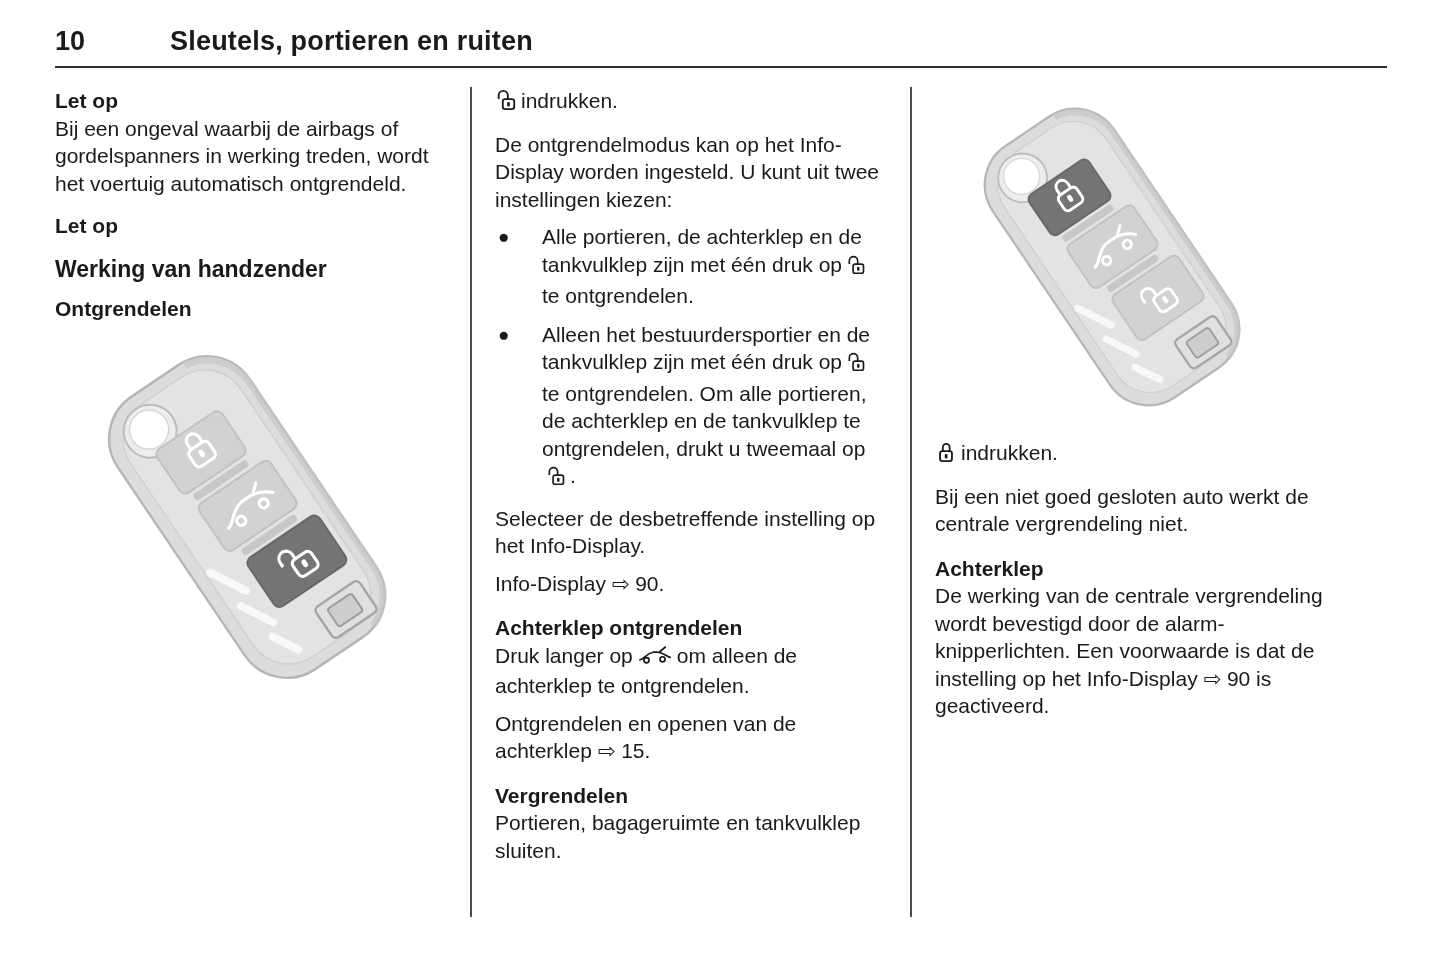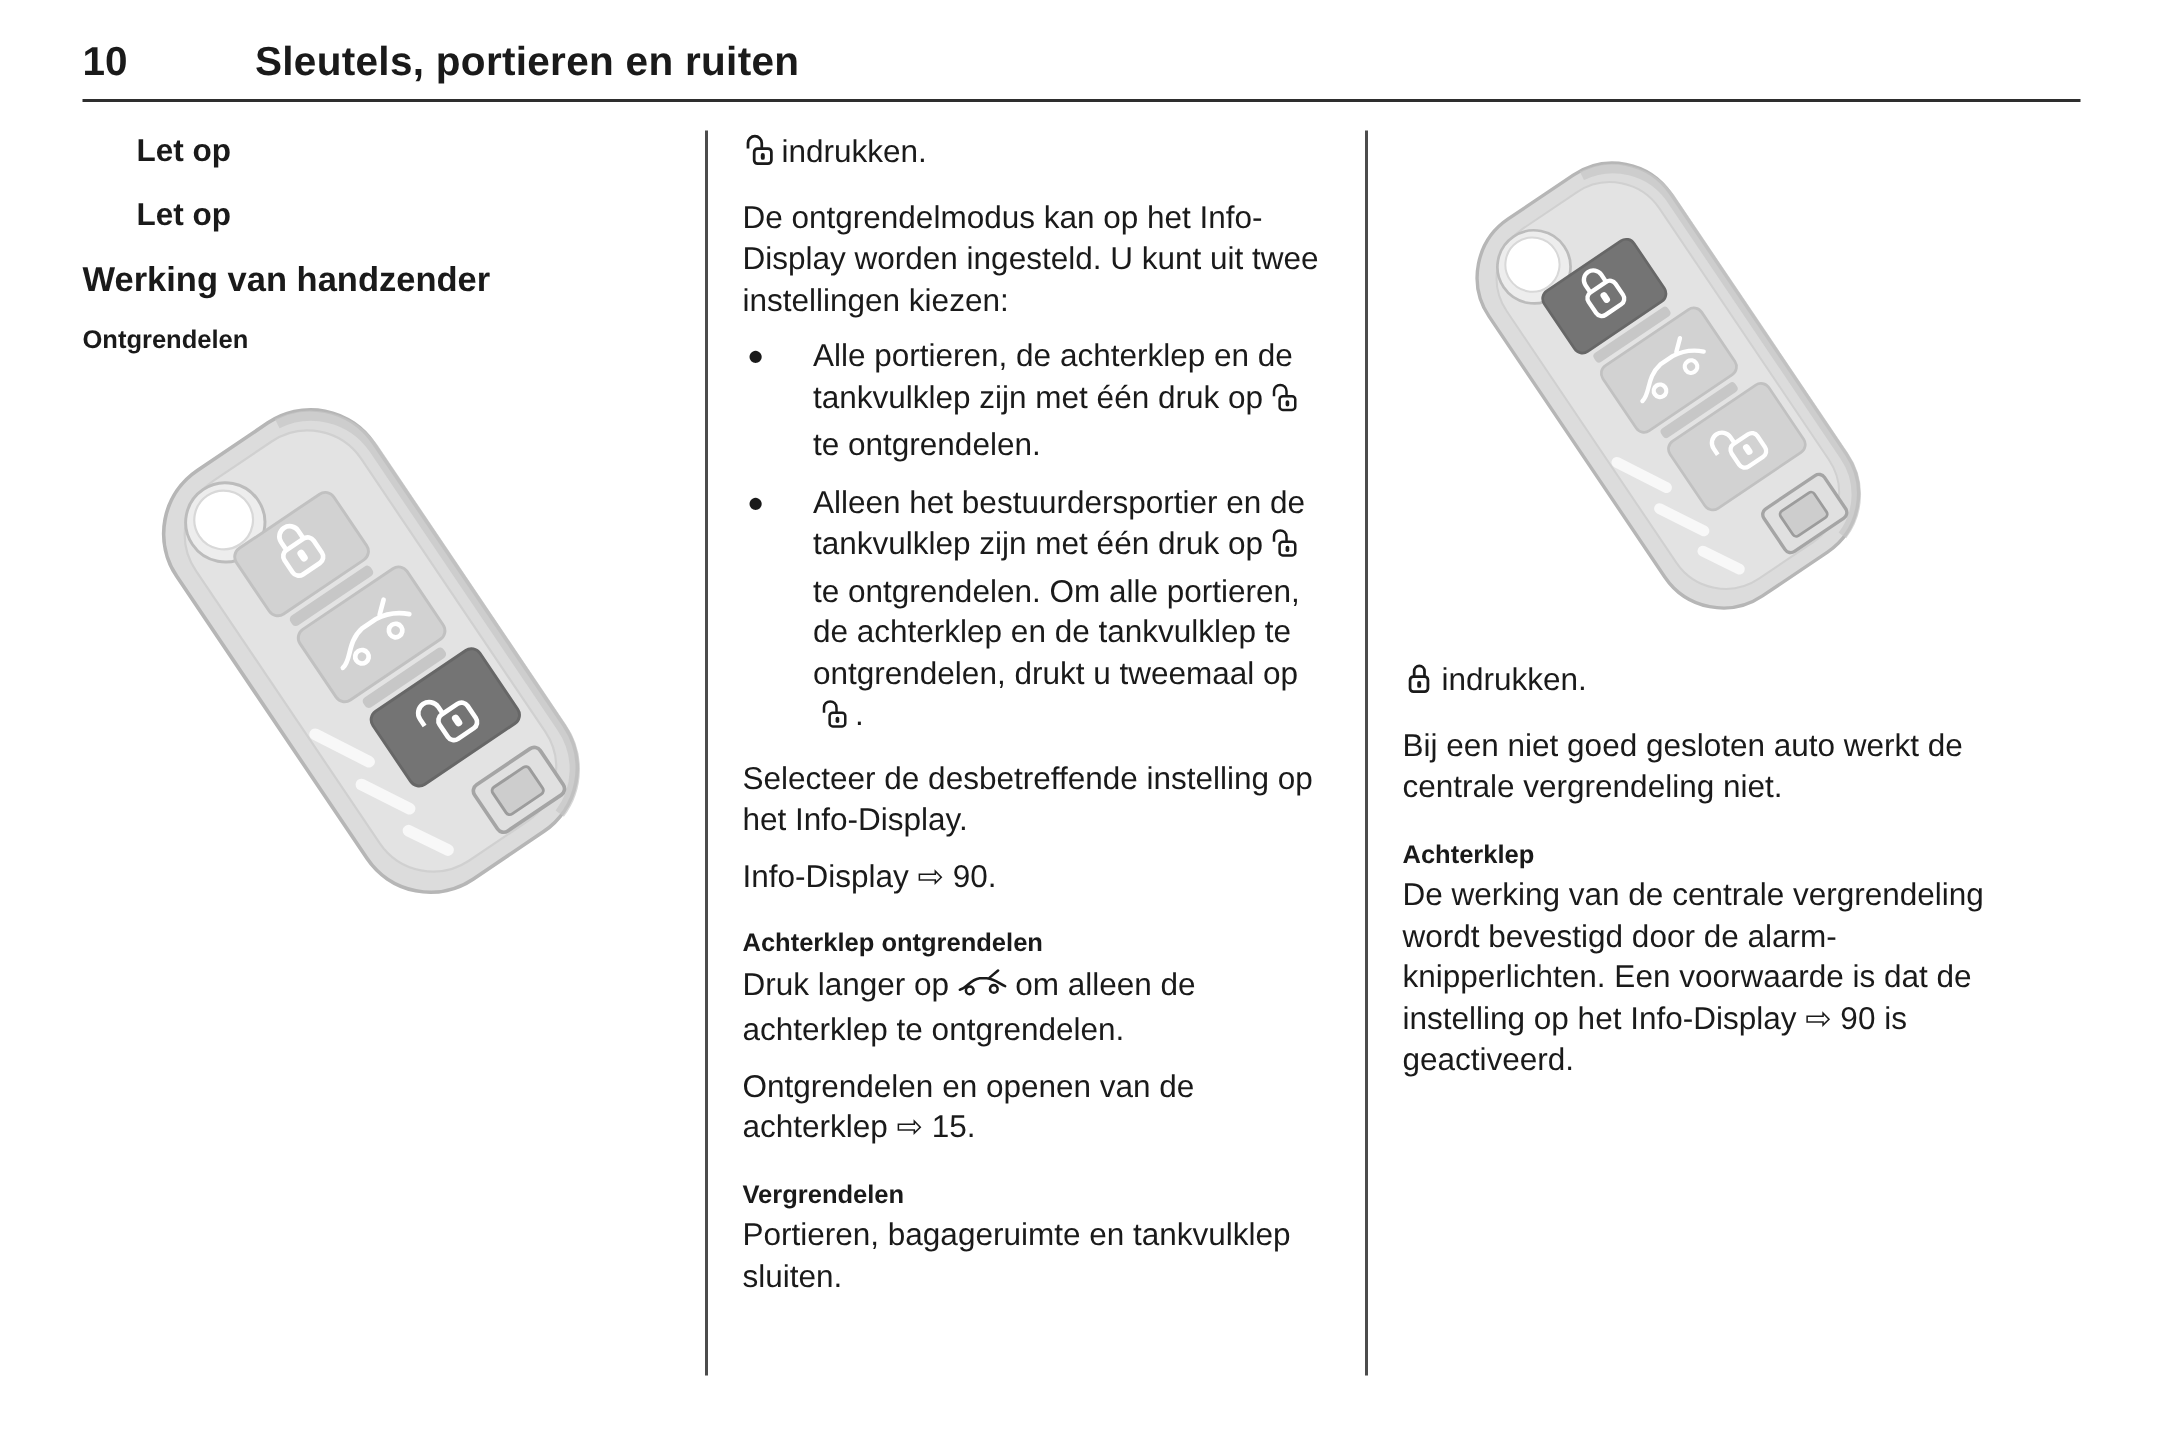--- a/index.html
+++ b/index.html
@@ -21,24 +21,24 @@
 
   
   .columns{display:flex;margin-top:19px;min-height:842px;}
   .col{font-size:21px;line-height:27.5px;}
   .col-left{width:392px;flex:none;}
   .col-mid{width:392px;flex:none;}
   .col-right{width:400px;flex:none;}
   .vdivider{width:2px;flex:none;background:#4c4c4c;height:830px;margin:0 23px;}
 
   p{margin:0 0 10px 0;}
-  .note{margin-bottom:15px;margin-left:36px;}
+  .note{margin-bottom:15px;}
   .note-label{font-weight:700;}
   .section-head{font-size:23px;font-weight:700;margin:16px 0 12px 0;}
-  .sub-head{font-size:17px;font-weight:700;margin:17px 0 0 0;}
+  .sub-head{font-size:21px;font-weight:700;margin:17px 0 0 0;}
   .icon-line{margin-bottom:12px;}
 
   .bullet{display:flex;margin:0 0 11px 0;}
   .bullet .marker{width:44px;flex:none;padding-left:3px;font-size:19px;}
   .bullet .btext{flex:1;}
 
   .inline-icon{display:inline-block;vertical-align:-4px;margin:0 4px;}
   .inline-icon.car{vertical-align:-3px;margin:0 5px;}
   .icon-line .inline-icon{margin-left:0;}
 
@@ -62,20 +62,21 @@
   <div class="header">
     <div class="page-number">10</div>
     <div class="page-title">Sleutels, portieren en ruiten</div>
   </div>
 
   <div class="columns">
 
     <div class="col col-left">
       <div class="note">
         <div class="note-label">Let op</div>
+        <div class="note-body">Bij een ongeval waarbij de airbags of gordelspanners in werking treden, wordt het voertuig automatisch ontgrendeld.</div>
       </div>
       <div class="note">
         <div class="note-label">Let op</div>
       </div>
       <h2 class="section-head">Werking van handzender</h2>
       <h3 class="sub-head" style="margin-top:8px;">Ontgrendelen</h3>
 
       <div class="figure figure-left">
         <svg class="key" width="382" height="360" viewBox="0 0 390 368">
           <g transform="translate(196,184) rotate(-34)">

